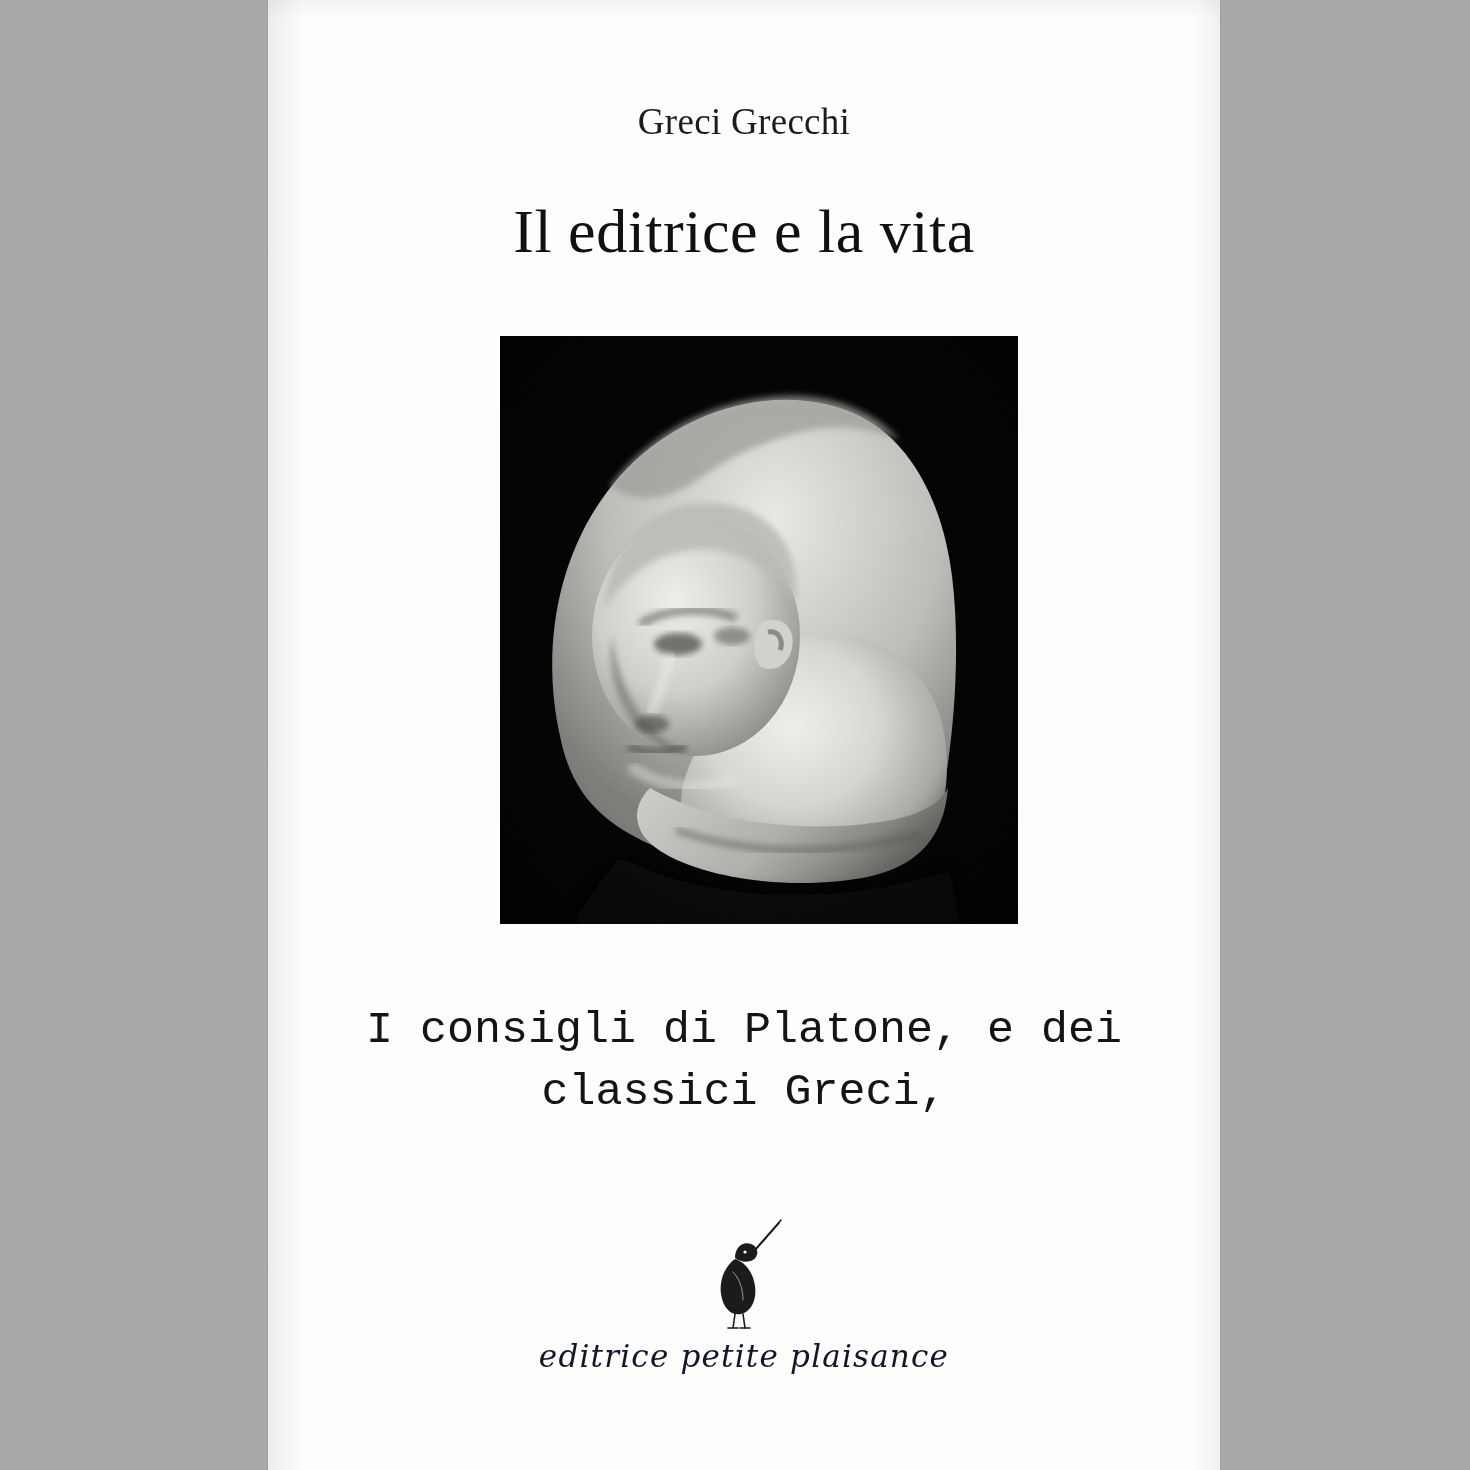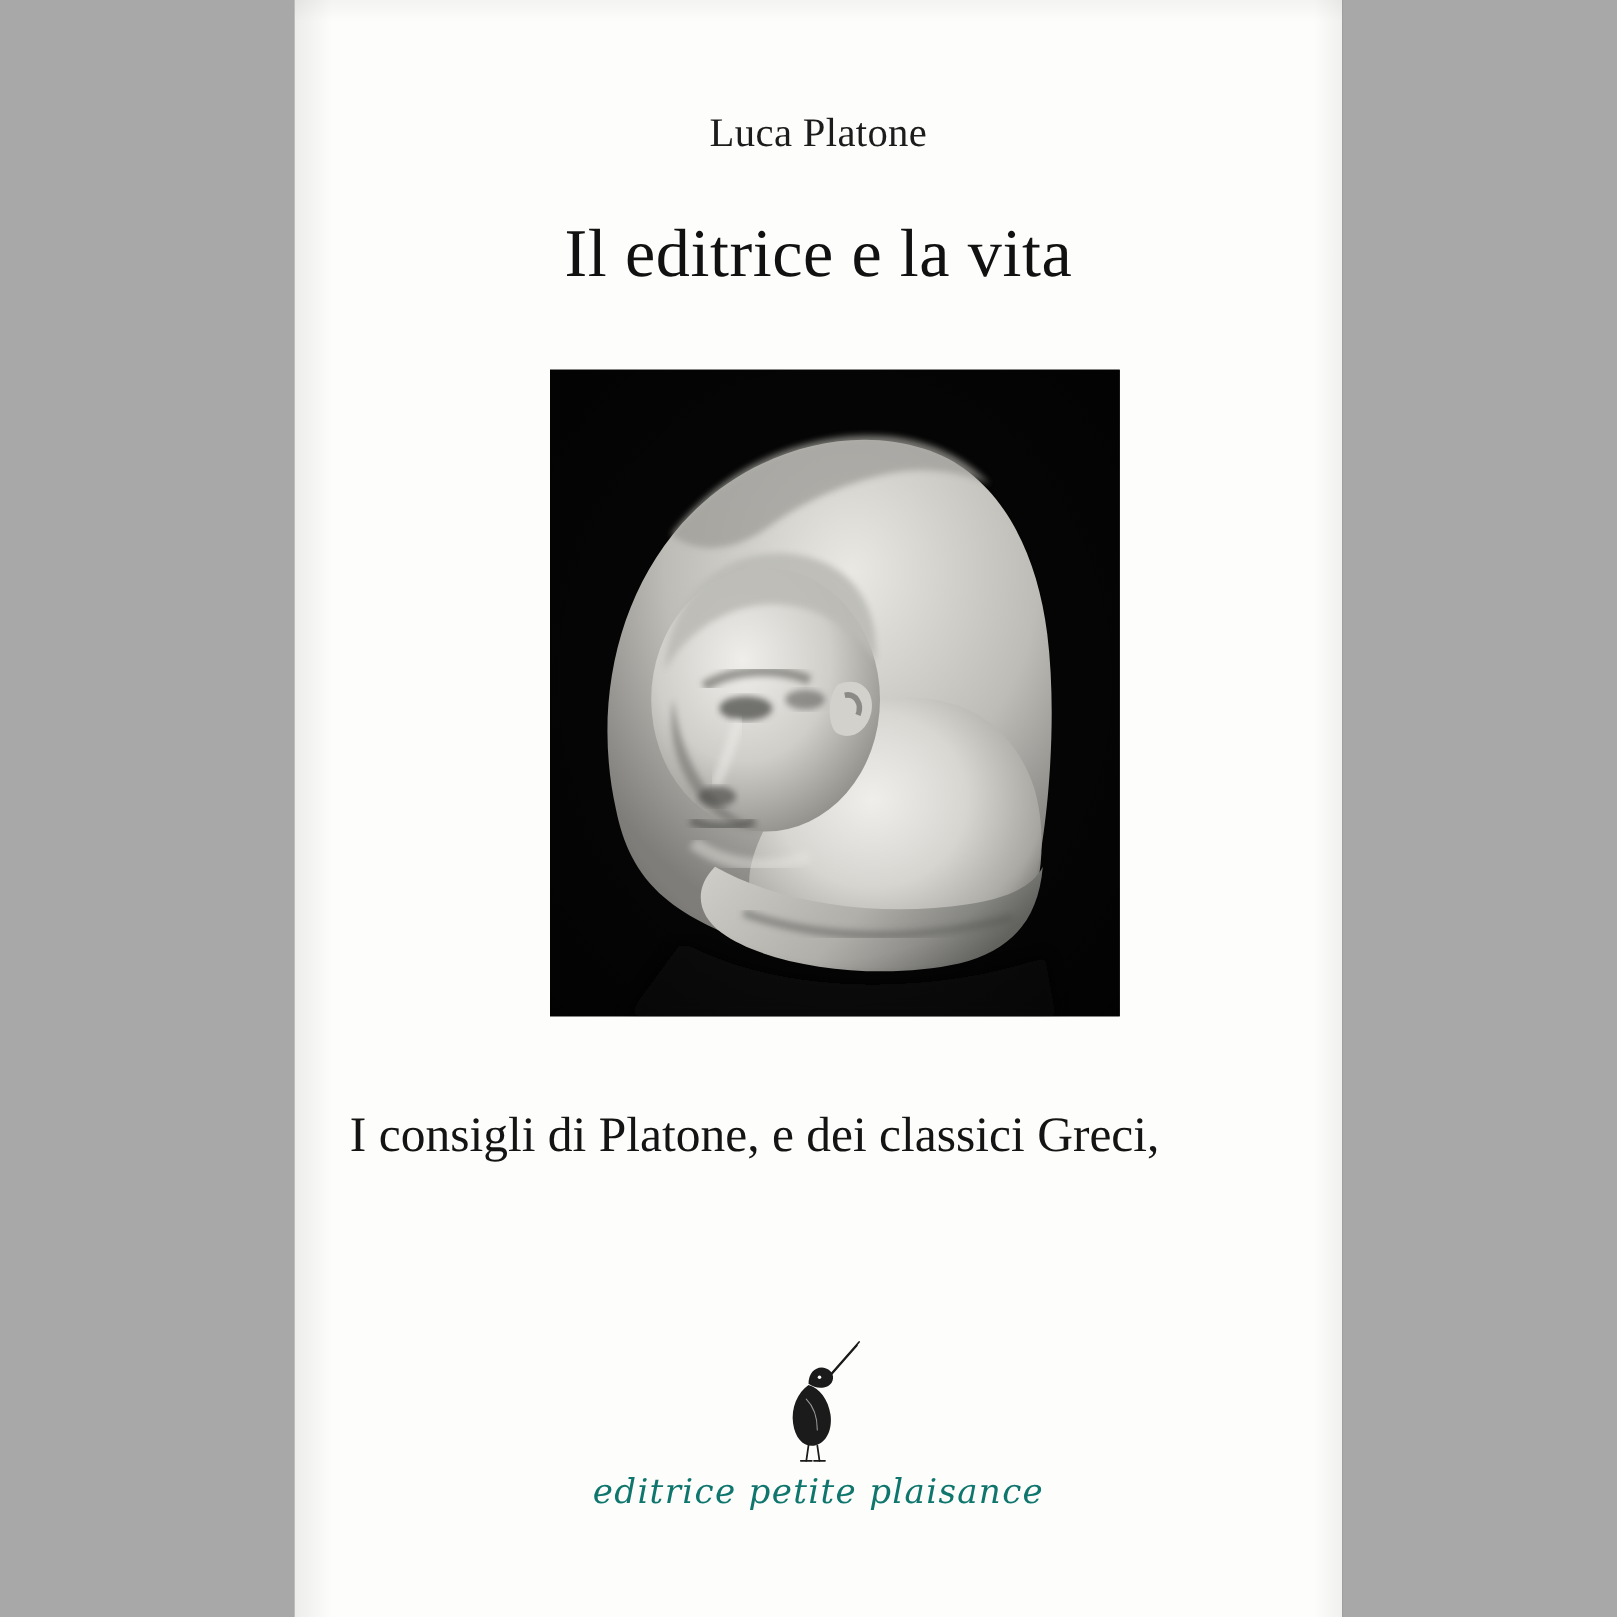--- a/index.html
+++ b/index.html
@@ -83,55 +83,57 @@
     background: #050505;
     overflow: hidden;
   }
   .image-frame svg { display: block; }
 
   .subtitle {
     position: absolute;
     top: 1000px;
     left: 50px;
     width: 852px;
+    text-align: center;
     font-size: 45px;
     line-height: 1.38;
     color: #141414;
+    font-family: Liberation Mono, monospace;
   }
 
   .publisher-block {
     position: absolute;
     bottom: 96px;
     left: 0;
     width: 100%;
     text-align: center;
   }
   .bird-logo {
     display: block;
     margin: 0 auto 6px auto;
   }
   .publisher-name {
     font-family: "DejaVu Serif", serif;
     font-style: italic;
     font-size: 31px;
     letter-spacing: 1.2px;
-    color: #0f766e;
+    color: #0f172a;
   }
 </style>
 </head>
 <body>
 
 <div class="stage">
 
   <div class="band-left"></div>
   <div class="band-right"></div>
 
   <div class="cover">
 
-    <div class="author">Luca Platone</div>
+    <div class="author">Greci Grecchi</div>
 
     <div class="title">Il editrice e la vita</div>
 
     <div class="image-frame">
       <svg width="518" height="588" viewBox="0 0 518 588" role="img" aria-label="marble relief">
         <defs>
           <radialGradient id="stoneMain" cx="42%" cy="38%" r="72%">
             <stop offset="0%" stop-color="#f2f1ee"></stop>
             <stop offset="45%" stop-color="#d9d8d3"></stop>
             <stop offset="80%" stop-color="#a9a8a3"></stop>

